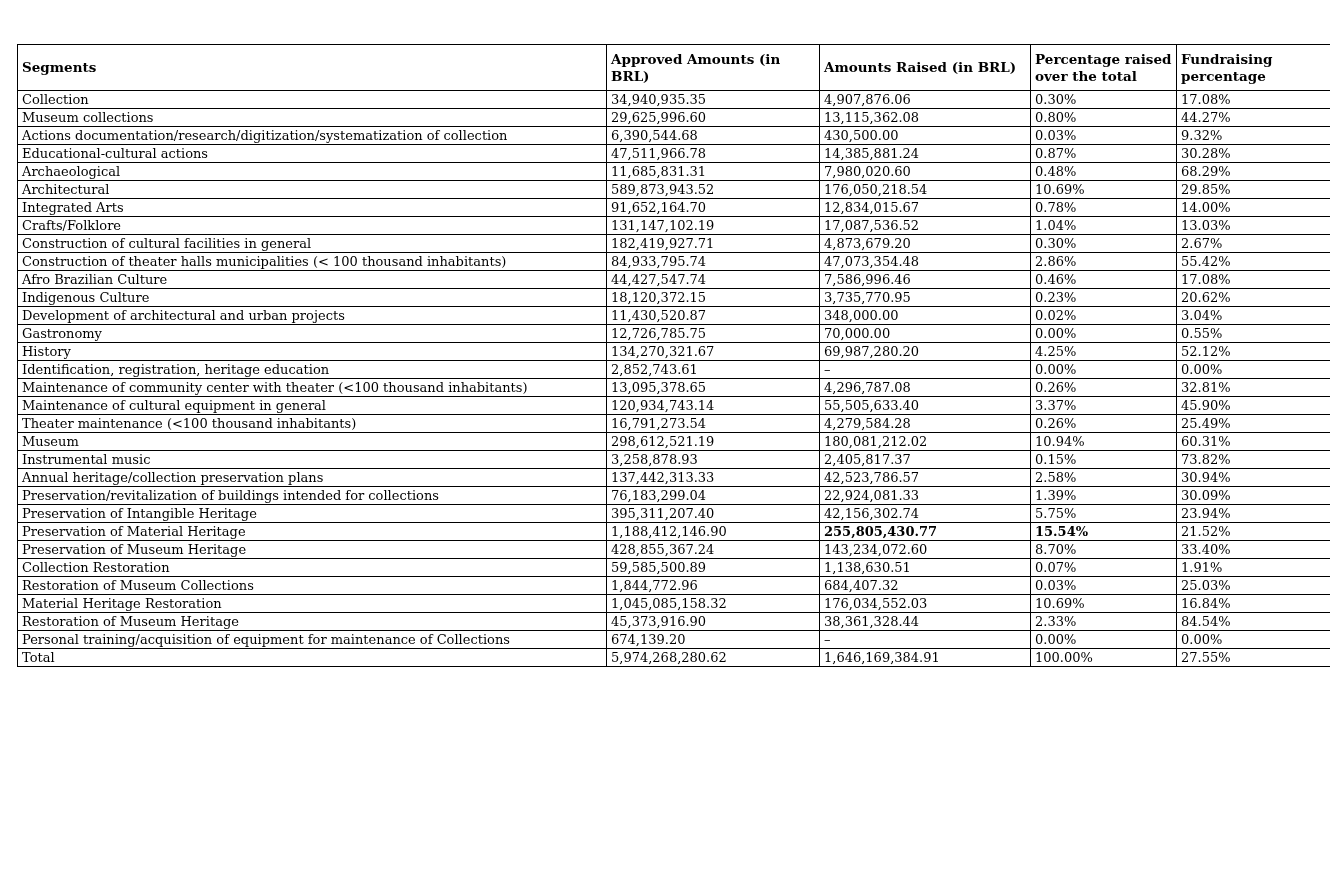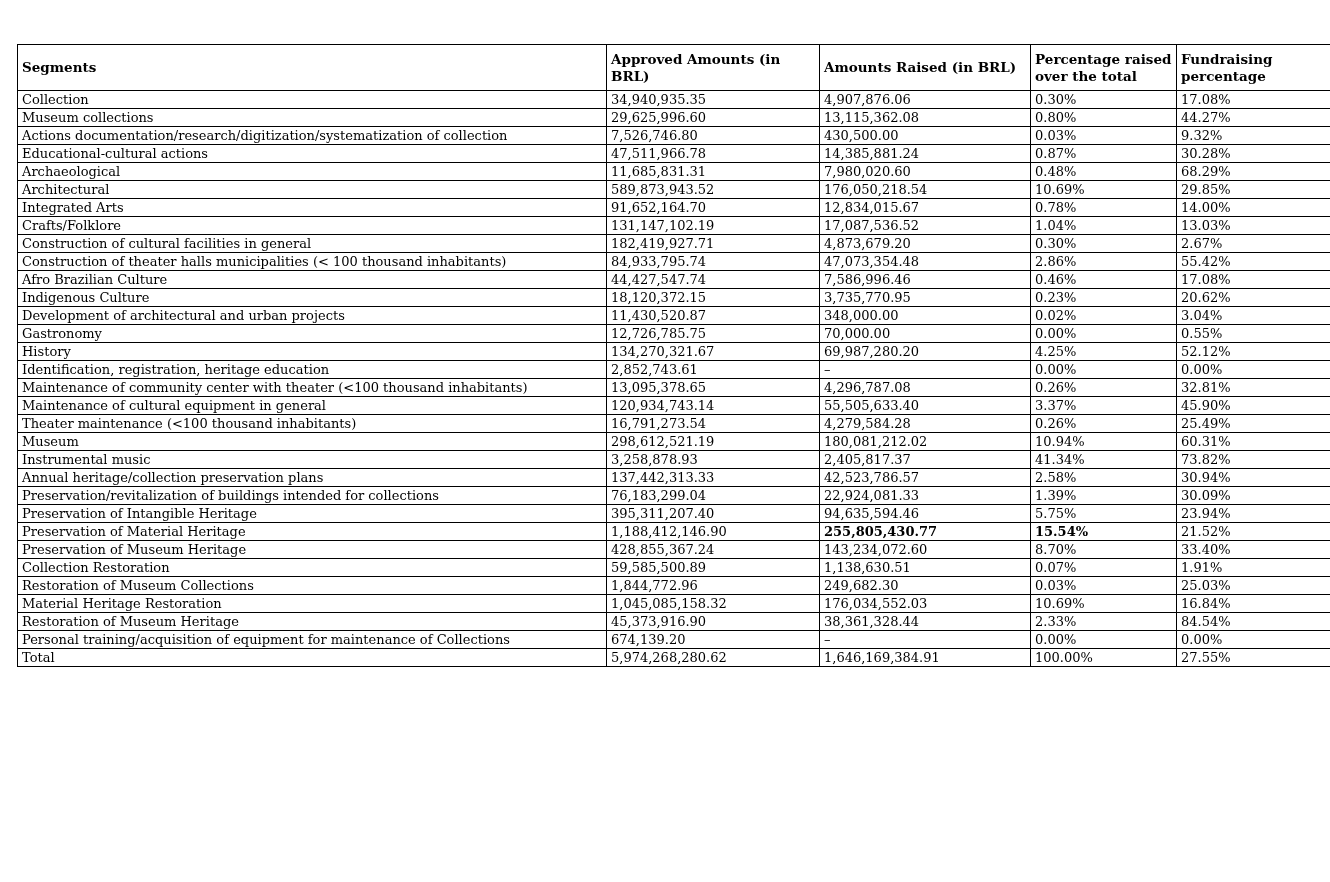--- a/index.html
+++ b/index.html
@@ -87,21 +87,21 @@
         </tr>
         <tr>
           <td>Museum collections</td>
           <td>29,625,996.60</td>
           <td>13,115,362.08</td>
           <td>0.80%</td>
           <td>44.27%</td>
         </tr>
         <tr>
           <td>Actions documentation/research/digitization/systematization of collection</td>
-          <td>7,526,746.80</td>
+          <td>6,390,544.68</td>
           <td>430,500.00</td>
           <td>0.03%</td>
           <td>9.32%</td>
         </tr>
         <tr>
           <td>Educational-cultural actions</td>
           <td>47,511,966.78</td>
           <td>14,385,881.24</td>
           <td>0.87%</td>
           <td>30.28%</td>
@@ -215,41 +215,41 @@
           <td>Museum</td>
           <td>298,612,521.19</td>
           <td>180,081,212.02</td>
           <td>10.94%</td>
           <td>60.31%</td>
         </tr>
         <tr>
           <td>Instrumental music</td>
           <td>3,258,878.93</td>
           <td>2,405,817.37</td>
-          <td>41.34%</td>
+          <td>0.15%</td>
           <td>73.82%</td>
         </tr>
         <tr>
           <td>Annual heritage/collection preservation plans</td>
           <td>137,442,313.33</td>
           <td>42,523,786.57</td>
           <td>2.58%</td>
           <td>30.94%</td>
         </tr>
         <tr>
           <td>Preservation/revitalization of buildings intended for collections</td>
           <td>76,183,299.04</td>
           <td>22,924,081.33</td>
           <td>1.39%</td>
           <td>30.09%</td>
         </tr>
         <tr>
           <td>Preservation of Intangible Heritage</td>
           <td>395,311,207.40</td>
-          <td>94,635,594.46</td>
+          <td>42,156,302.74</td>
           <td>5.75%</td>
           <td>23.94%</td>
         </tr>
         <tr>
           <td>Preservation of Material Heritage</td>
           <td>1,188,412,146.90</td>
           <td class="bold">255,805,430.77</td>
           <td class="bold">15.54%</td>
           <td>21.52%</td>
         </tr>
@@ -263,21 +263,21 @@
         <tr>
           <td>Collection Restoration</td>
           <td>59,585,500.89</td>
           <td>1,138,630.51</td>
           <td>0.07%</td>
           <td>1.91%</td>
         </tr>
         <tr>
           <td>Restoration of Museum Collections</td>
           <td>1,844,772.96</td>
-          <td>249,682.30</td>
+          <td>684,407.32</td>
           <td>0.03%</td>
           <td>25.03%</td>
         </tr>
         <tr>
           <td>Material Heritage Restoration</td>
           <td>1,045,085,158.32</td>
           <td>176,034,552.03</td>
           <td>10.69%</td>
           <td>16.84%</td>
         </tr>

